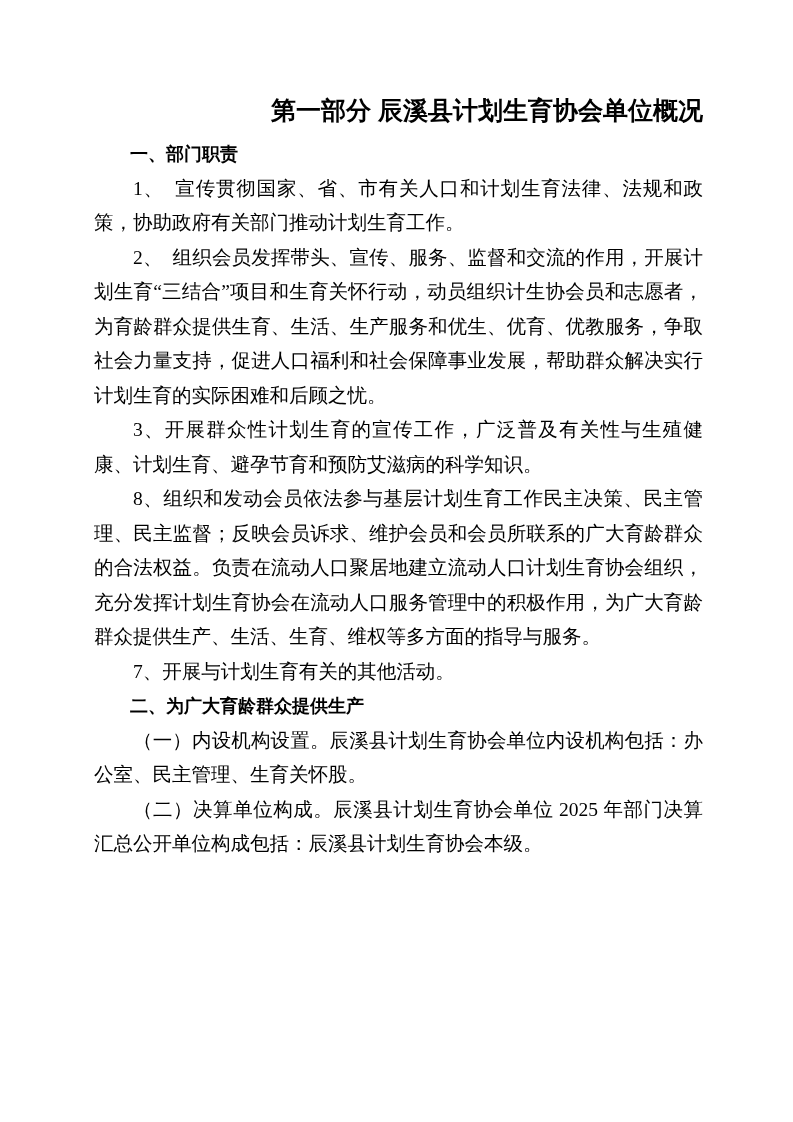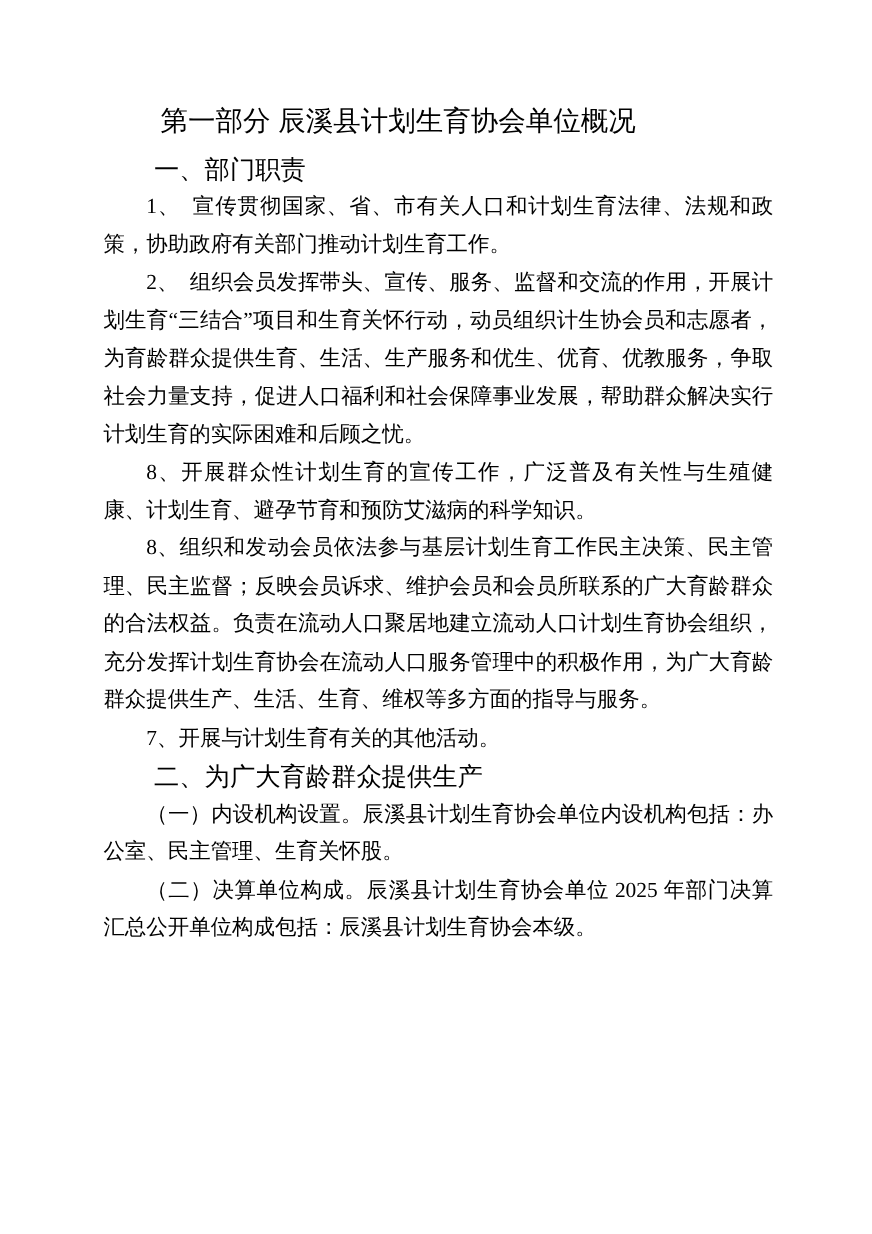--- a/index.html
+++ b/index.html
@@ -15,31 +15,31 @@
     background: #ffffff;
     box-sizing: border-box;
     padding: 90px 90px 0 94px;
     overflow: hidden;
     color: #000000;
   }
   .doc-title {
     margin: 0 0 7px 0;
     padding-left: 52px; 
     font-family: "Liberation Sans", "DejaVu Sans", sans-serif;
-    font-weight: normal;
+    font-weight: bold;
     font-size: 25px;
     line-height: 40px;
-    text-align: left;
+    text-align: right;
     white-space: nowrap;
   }
   .section-heading {
     margin: 0;
     font-family: "Liberation Sans", "DejaVu Sans", sans-serif;
-    font-weight: normal;
-    font-size: 23px;
+    font-weight: bold;
+    font-size: 18px;
     line-height: 34.5px;
     text-indent: 2em;
   }
   .body-par {
     margin: 0;
     font-family: "Liberation Serif", "DejaVu Serif", serif;
     font-size: 19.5px;
     line-height: 34.5px;
     text-align: justify;
     text-indent: 2em;
@@ -49,21 +49,21 @@
 <body>
 
 <div class="page">
 
   <h1 class="doc-title">第一部分 辰溪县计划生育协会单位概况</h1>
 
   <section>
     <h2 class="section-heading">一、部门职责</h2>
     <p class="body-par">1、&nbsp;&nbsp;宣传贯彻国家、省、市有关人口和计划生育法律、法规和政策，协助政府有关部门推动计划生育工作。</p>
     <p class="body-par">2、&nbsp;&nbsp;组织会员发挥带头、宣传、服务、监督和交流的作用，开展计划生育“三结合”项目和生育关怀行动，动员组织计生协会员和志愿者，为育龄群众提供生育、生活、生产服务和优生、优育、优教服务，争取社会力量支持，促进人口福利和社会保障事业发展，帮助群众解决实行计划生育的实际困难和后顾之忧。</p>
-    <p class="body-par">8、开展群众性计划生育的宣传工作，广泛普及有关性与生殖健康、计划生育、避孕节育和预防艾滋病的科学知识。</p>
+    <p class="body-par">3、开展群众性计划生育的宣传工作，广泛普及有关性与生殖健康、计划生育、避孕节育和预防艾滋病的科学知识。</p>
     <p class="body-par">8、组织和发动会员依法参与基层计划生育工作民主决策、民主管理、民主监督；反映会员诉求、维护会员和会员所联系的广大育龄群众的合法权益。负责在流动人口聚居地建立流动人口计划生育协会组织，充分发挥计划生育协会在流动人口服务管理中的积极作用，为广大育龄群众提供生产、生活、生育、维权等多方面的指导与服务。</p>
     <p class="body-par">7、开展与计划生育有关的其他活动。</p>
   </section>
 
   <section>
     <h2 class="section-heading">二、为广大育龄群众提供生产</h2>
     <p class="body-par">（一）内设机构设置。辰溪县计划生育协会单位内设机构包括：办公室、民主管理、生育关怀股。</p>
     <p class="body-par">（二）决算单位构成。辰溪县计划生育协会单位 2025 年部门决算汇总公开单位构成包括：辰溪县计划生育协会本级。</p>
   </section>
 

